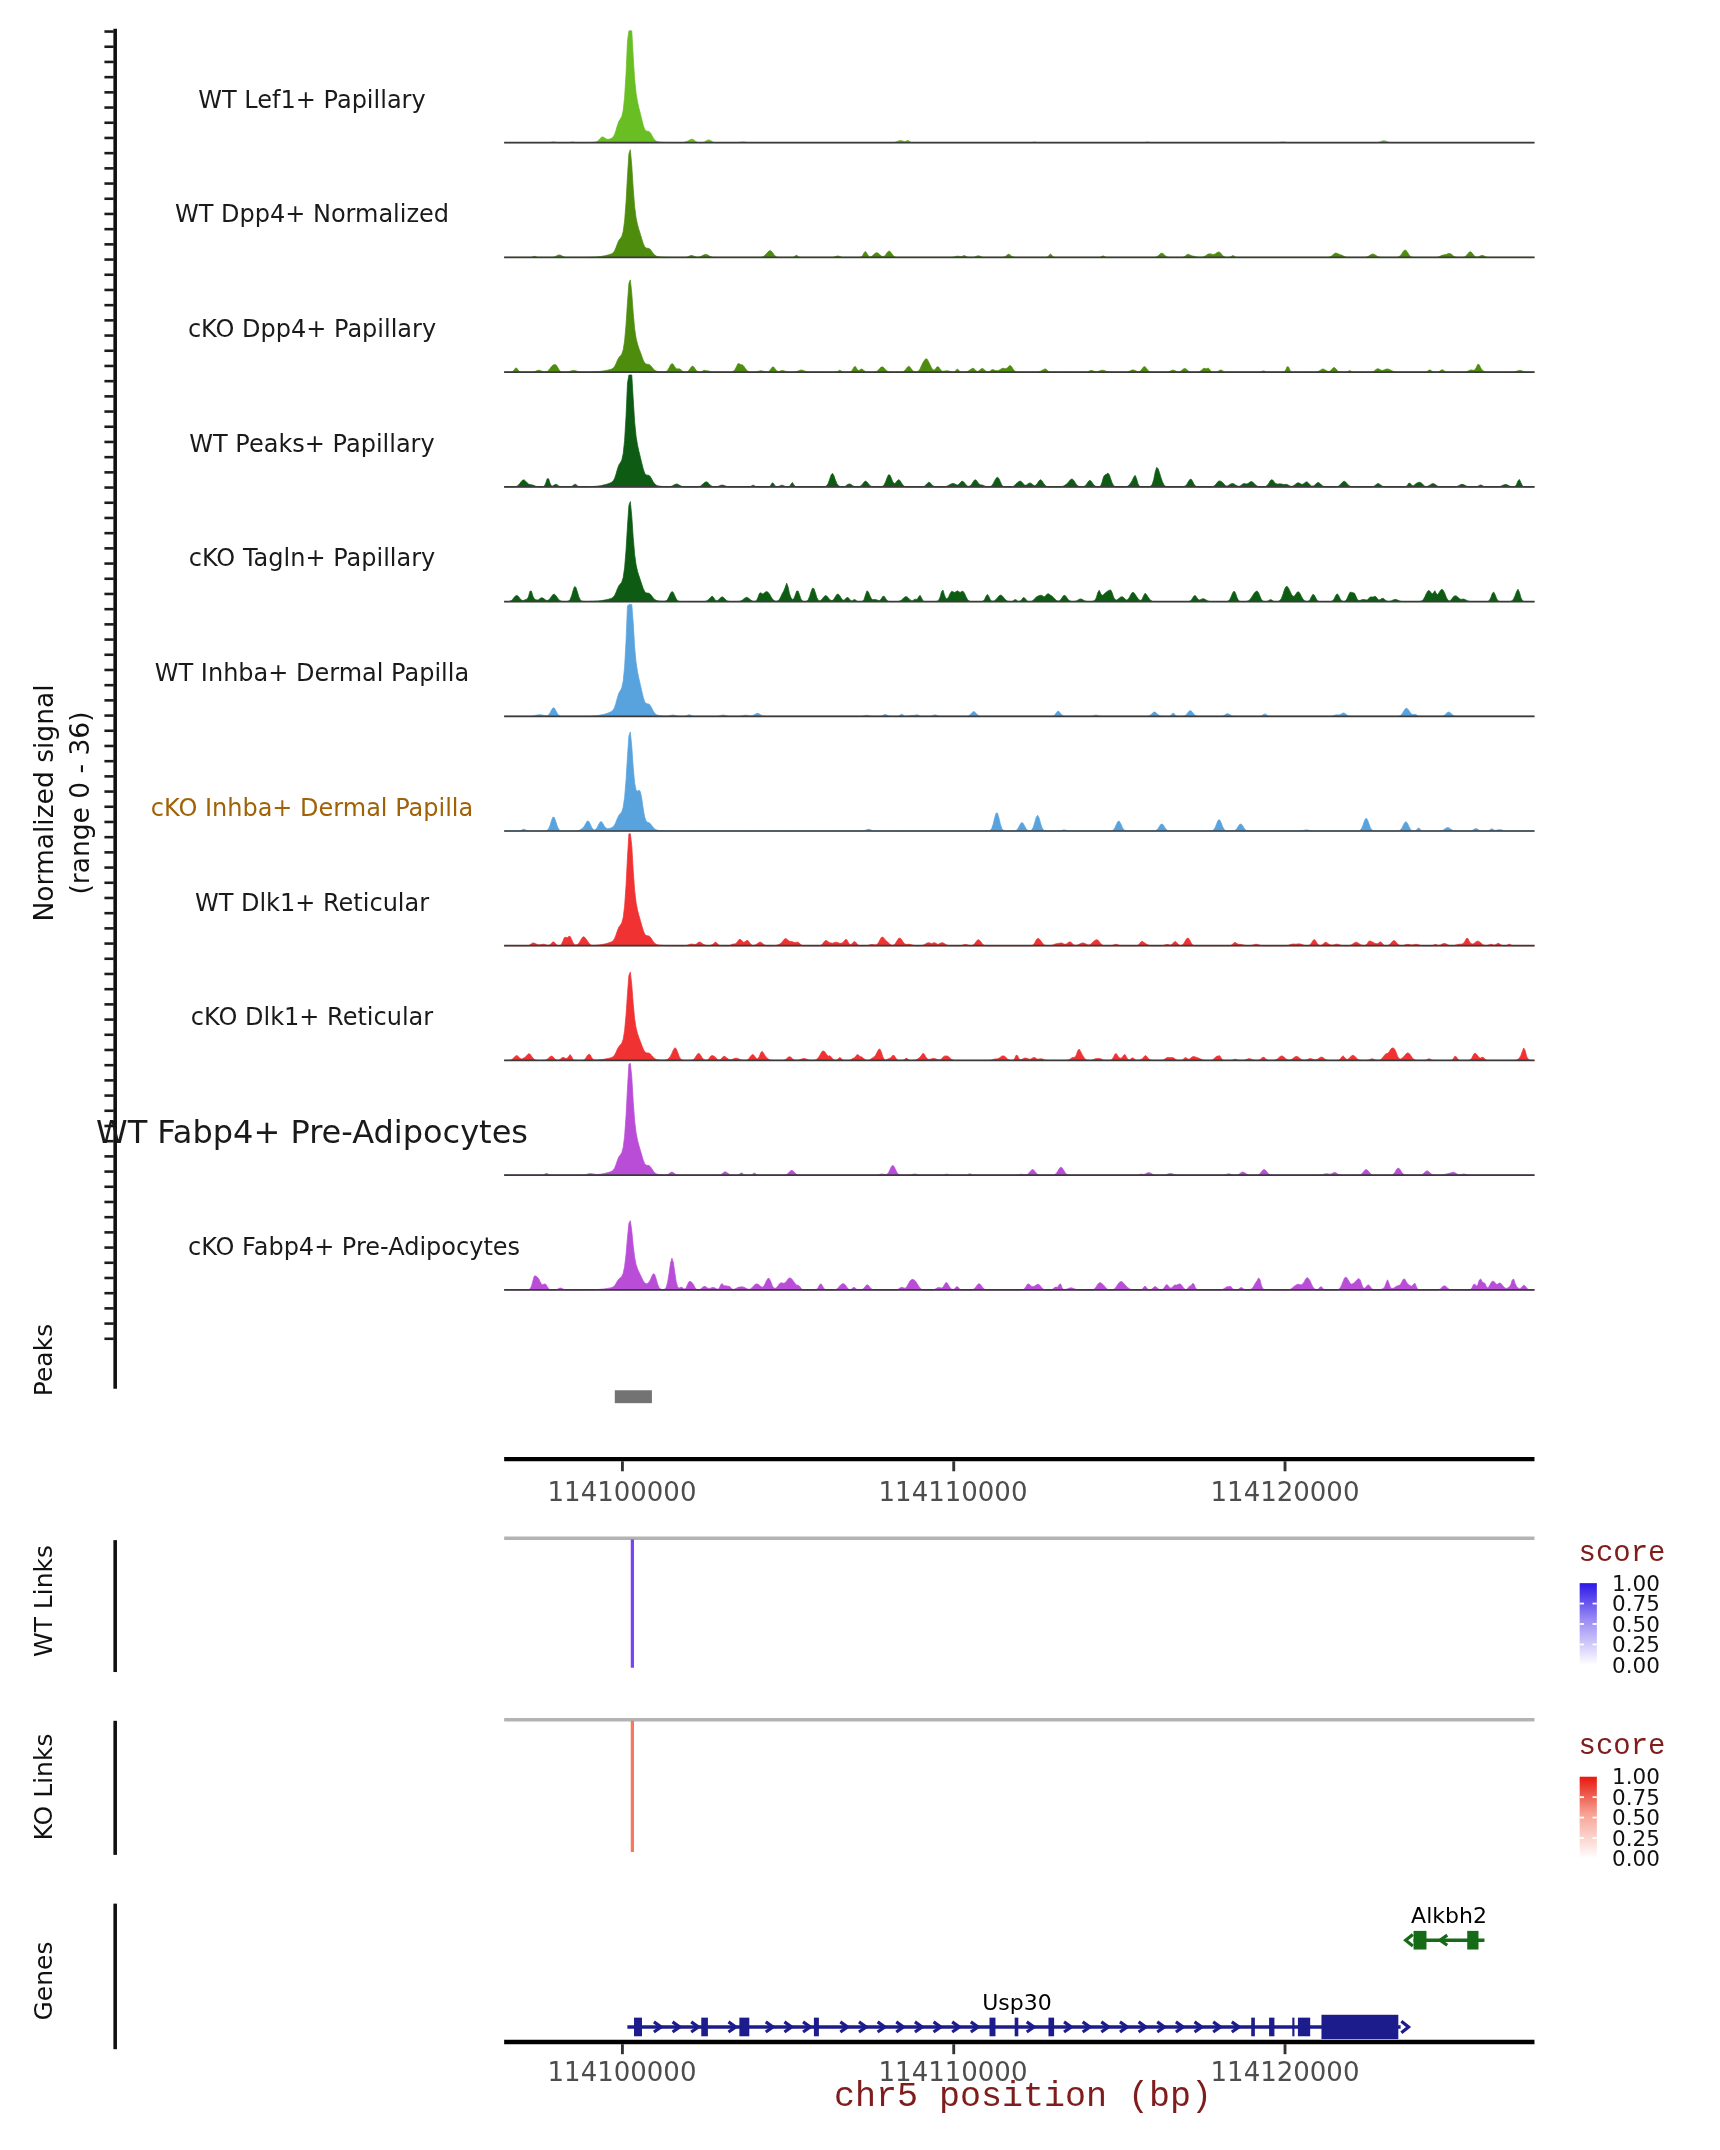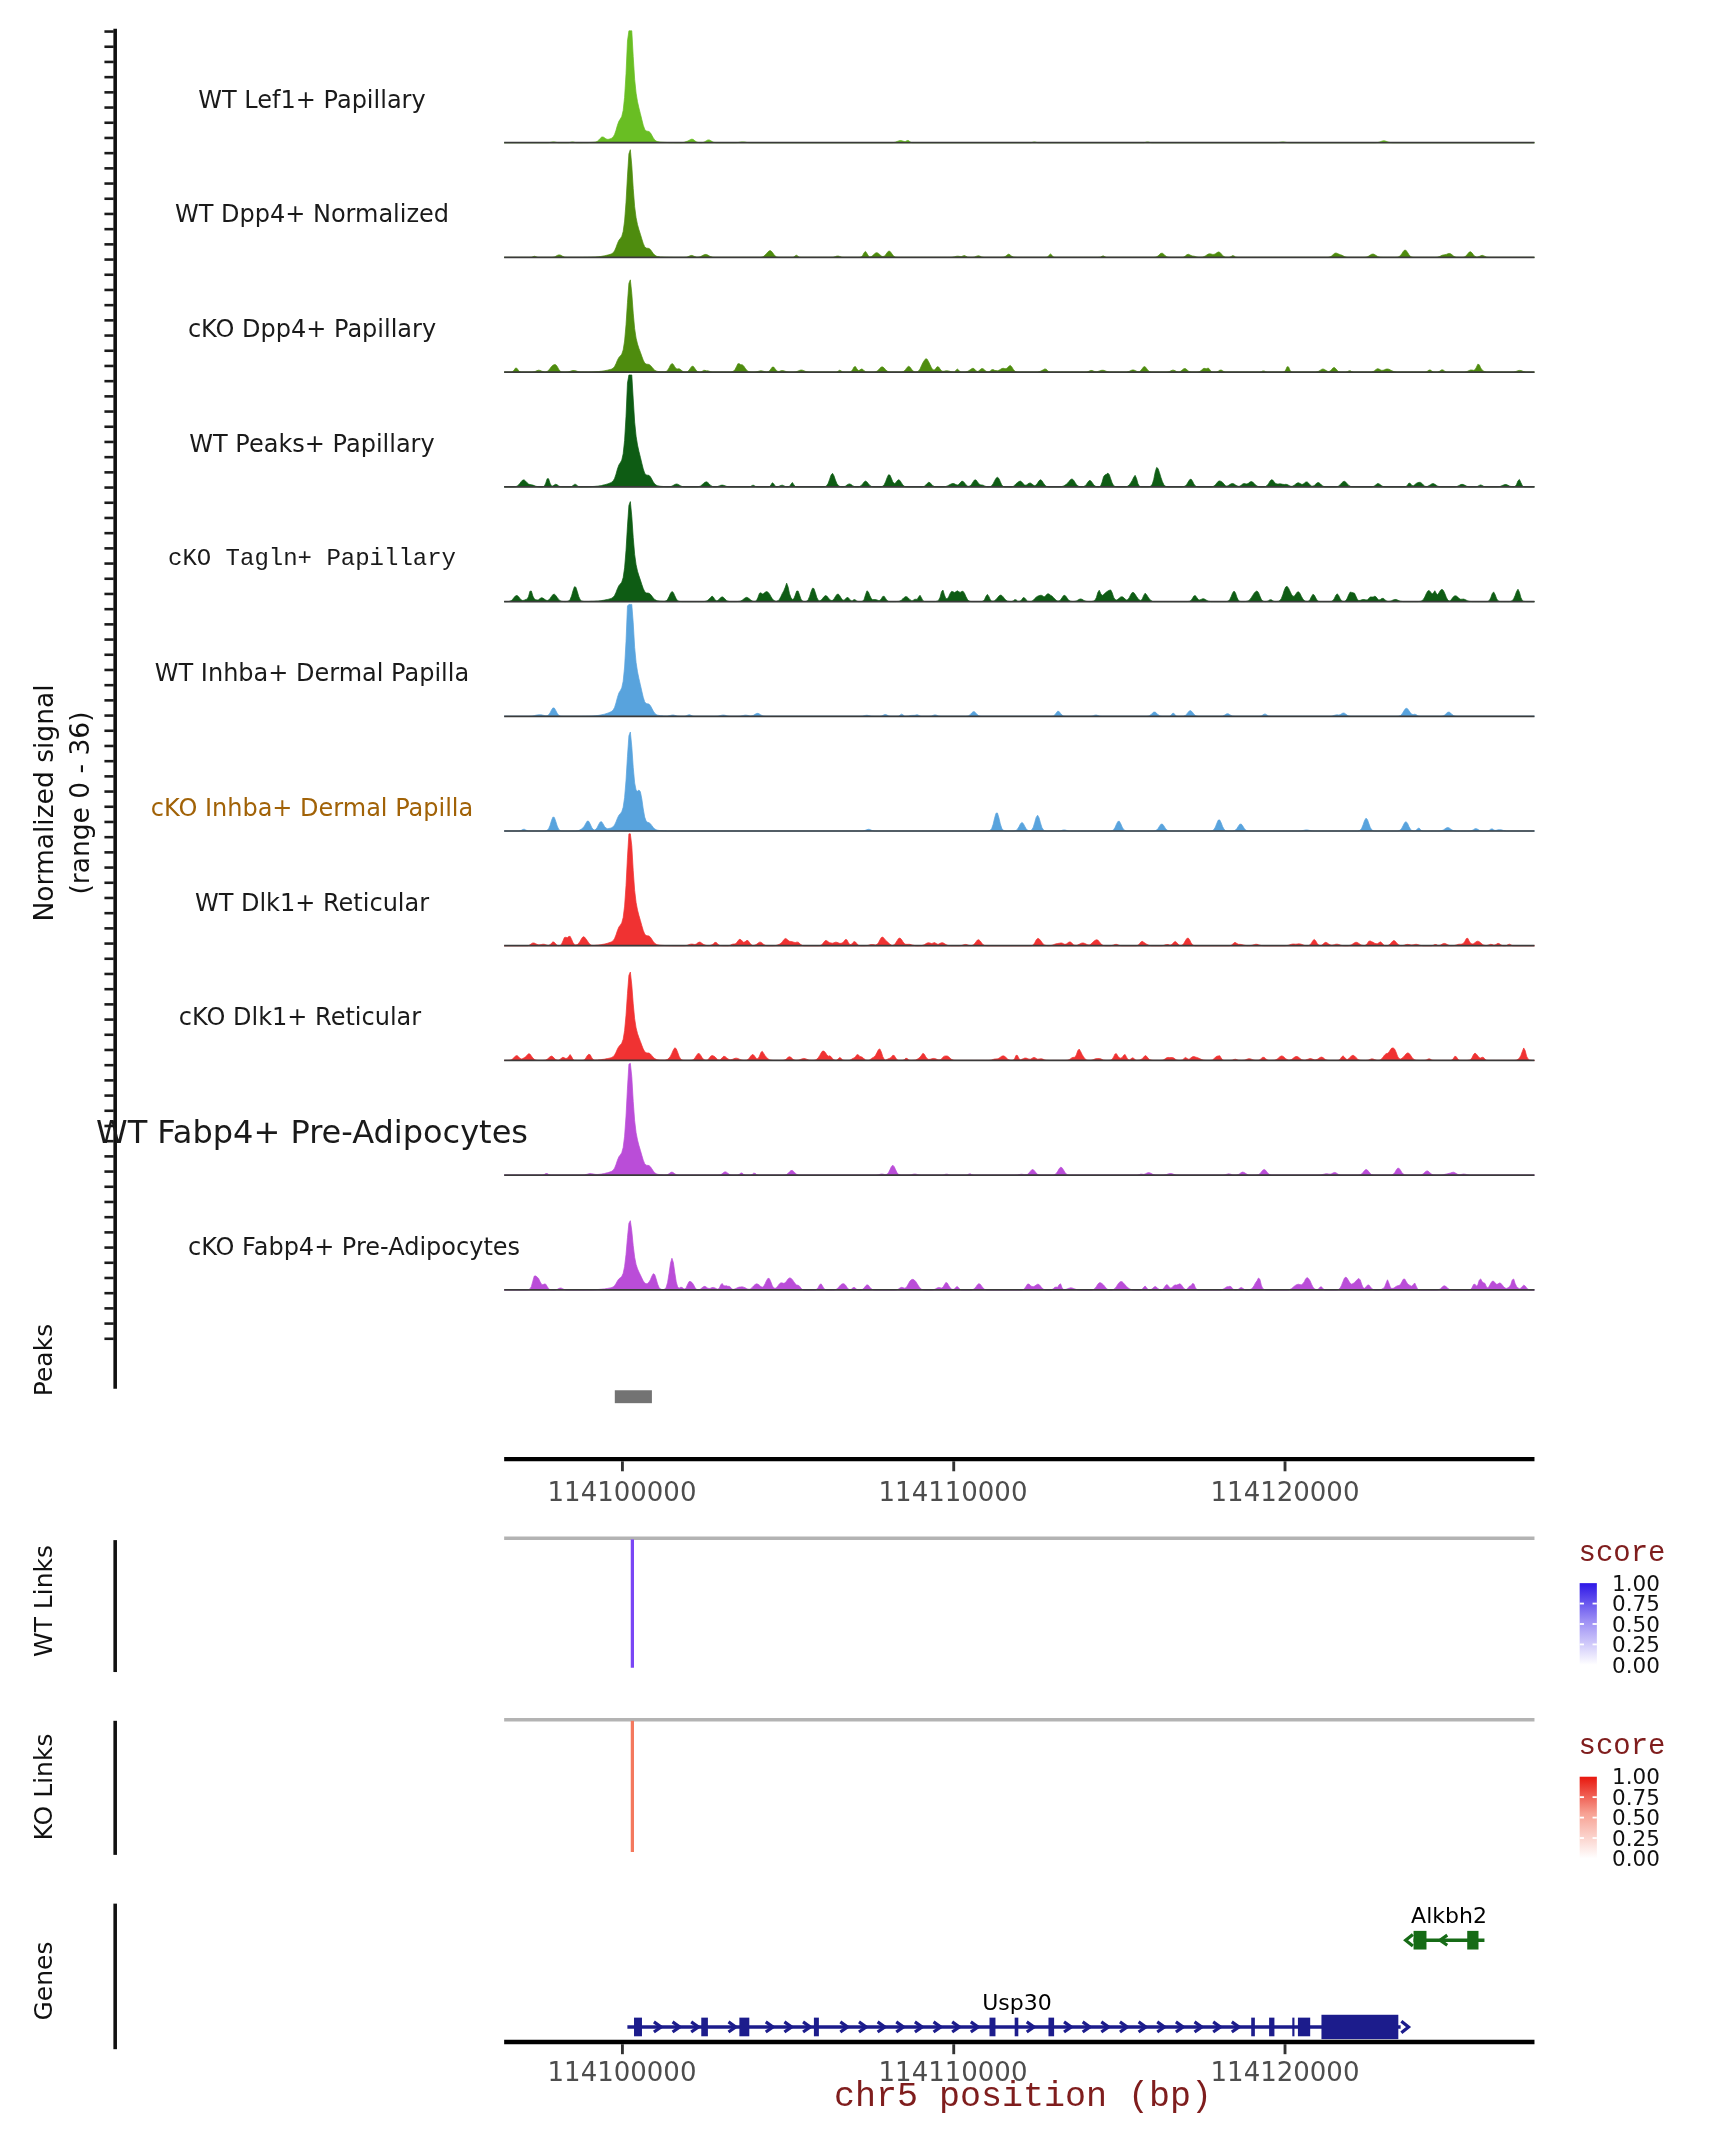--- a/index.html
+++ b/index.html
@@ -223,25 +223,25 @@
 
   <div id="gen-labels">
       <div style="position: absolute; left: 43px; top: 1360px; font-size: 25px; color: rgb(17, 17, 17); white-space: nowrap; transform: translate(-50%, -50%) rotate(-90deg);">Peaks</div>
       <div style="position: absolute; left: 43px; top: 1601px; font-size: 25px; color: rgb(17, 17, 17); white-space: nowrap; transform: translate(-50%, -50%) rotate(-90deg);">WT Links</div>
       <div style="position: absolute; left: 43px; top: 1787px; font-size: 25px; color: rgb(17, 17, 17); white-space: nowrap; transform: translate(-50%, -50%) rotate(-90deg);">KO Links</div>
       <div style="position: absolute; left: 43px; top: 1981px; font-size: 25px; color: rgb(17, 17, 17); white-space: nowrap; transform: translate(-50%, -50%) rotate(-90deg);">Genes</div>
       <div style="position: absolute; left: 312px; top: 100px; font-size: 24px; color: rgb(26, 26, 26); white-space: nowrap; transform: translate(-50%, -50%);">WT Lef1+ Papillary</div>
       <div style="position: absolute; left: 312px; top: 214px; font-size: 24px; color: rgb(26, 26, 26); white-space: nowrap; transform: translate(-50%, -50%);">WT Dpp4+ Normalized</div>
       <div style="position: absolute; left: 312px; top: 329px; font-size: 24px; color: rgb(26, 26, 26); white-space: nowrap; transform: translate(-50%, -50%);">cKO Dpp4+ Papillary</div>
       <div style="position: absolute; left: 312px; top: 444px; font-size: 24px; color: rgb(26, 26, 26); white-space: nowrap; transform: translate(-50%, -50%);">WT Peaks+ Papillary</div>
-      <div style="position: absolute; left: 312px; top: 558px; font-size: 24px; color: rgb(26, 26, 26); white-space: nowrap; transform: translate(-50%, -50%); font-family: Liberation Mono, monospace;">cKO Tagln+ Papillary</div>
+      <div style="position: absolute; left: 312px; top: 558px; font-size: 24px; color: rgb(26, 26, 26); white-space: nowrap; transform: translate(-50%, -50%);">cKO Tagln+ Papillary</div>
       <div style="position: absolute; left: 312px; top: 673px; font-size: 24px; color: rgb(26, 26, 26); white-space: nowrap; transform: translate(-50%, -50%); text-align: right;">WT Inhba+ Dermal Papilla</div>
       <div style="position: absolute; left: 312px; top: 788px; font-size: 24px; color: #a16207; white-space: nowrap; transform: translate(-50%, -50%); margin-top: 20px;">cKO Inhba+ Dermal Papilla</div>
       <div style="position: absolute; left: 312px; top: 903px; font-size: 24px; color: rgb(26, 26, 26); white-space: nowrap; transform: translate(-50%, -50%);">WT Dlk1+ Reticular</div>
-      <div style="position: absolute; left: 300px; top: 1017px; font-size: 24px; color: rgb(26, 26, 26); white-space: nowrap; transform: translate(-50%, -50%);">cKO Dlk1+ Reticular</div>
+      <div style="position: absolute; left: 312px; top: 1017px; font-size: 24px; color: rgb(26, 26, 26); white-space: nowrap; transform: translate(-50%, -50%);">cKO Dlk1+ Reticular</div>
       <div style="position: absolute; left: 312px; top: 1132px; font-size: 32px; color: rgb(26, 26, 26); white-space: nowrap; transform: translate(-50%, -50%);">WT Fabp4+ Pre-Adipocytes</div>
       <div style="position: absolute; left: 312px; top: 1247px; font-size: 24px; color: rgb(26, 26, 26); white-space: nowrap; transform: translate(-50%, -50%); margin-left: 42px;">cKO Fabp4+ Pre-Adipocytes</div>
       <div style="position: absolute; left: 622px; top: 1477px; font-size: 26px; color: rgb(77, 77, 77); transform: translateX(-50%); white-space: nowrap;">114100000</div>
       <div style="position: absolute; left: 953px; top: 1477px; font-size: 26px; color: rgb(77, 77, 77); transform: translateX(-50%); white-space: nowrap;">114110000</div>
       <div style="position: absolute; left: 1285px; top: 1477px; font-size: 26px; color: rgb(77, 77, 77); transform: translateX(-50%); white-space: nowrap;">114120000</div>
       <div style="position: absolute; left: 622px; top: 2057px; font-size: 26px; color: rgb(77, 77, 77); transform: translateX(-50%); white-space: nowrap;">114100000</div>
       <div style="position: absolute; left: 953px; top: 2057px; font-size: 26px; color: rgb(77, 77, 77); transform: translateX(-50%); white-space: nowrap;">114110000</div>
       <div style="position: absolute; left: 1285px; top: 2057px; font-size: 26px; color: rgb(77, 77, 77); transform: translateX(-50%); white-space: nowrap;">114120000</div>
       <div style="position: absolute; left: 1612px; top: 1583px; font-size: 21.5px; color: rgb(17, 17, 17); transform: translateY(-50%); white-space: nowrap;">1.00</div>
       <div style="position: absolute; left: 1612px; top: 1603px; font-size: 21.5px; color: rgb(17, 17, 17); transform: translateY(-50%); white-space: nowrap;">0.75</div>

